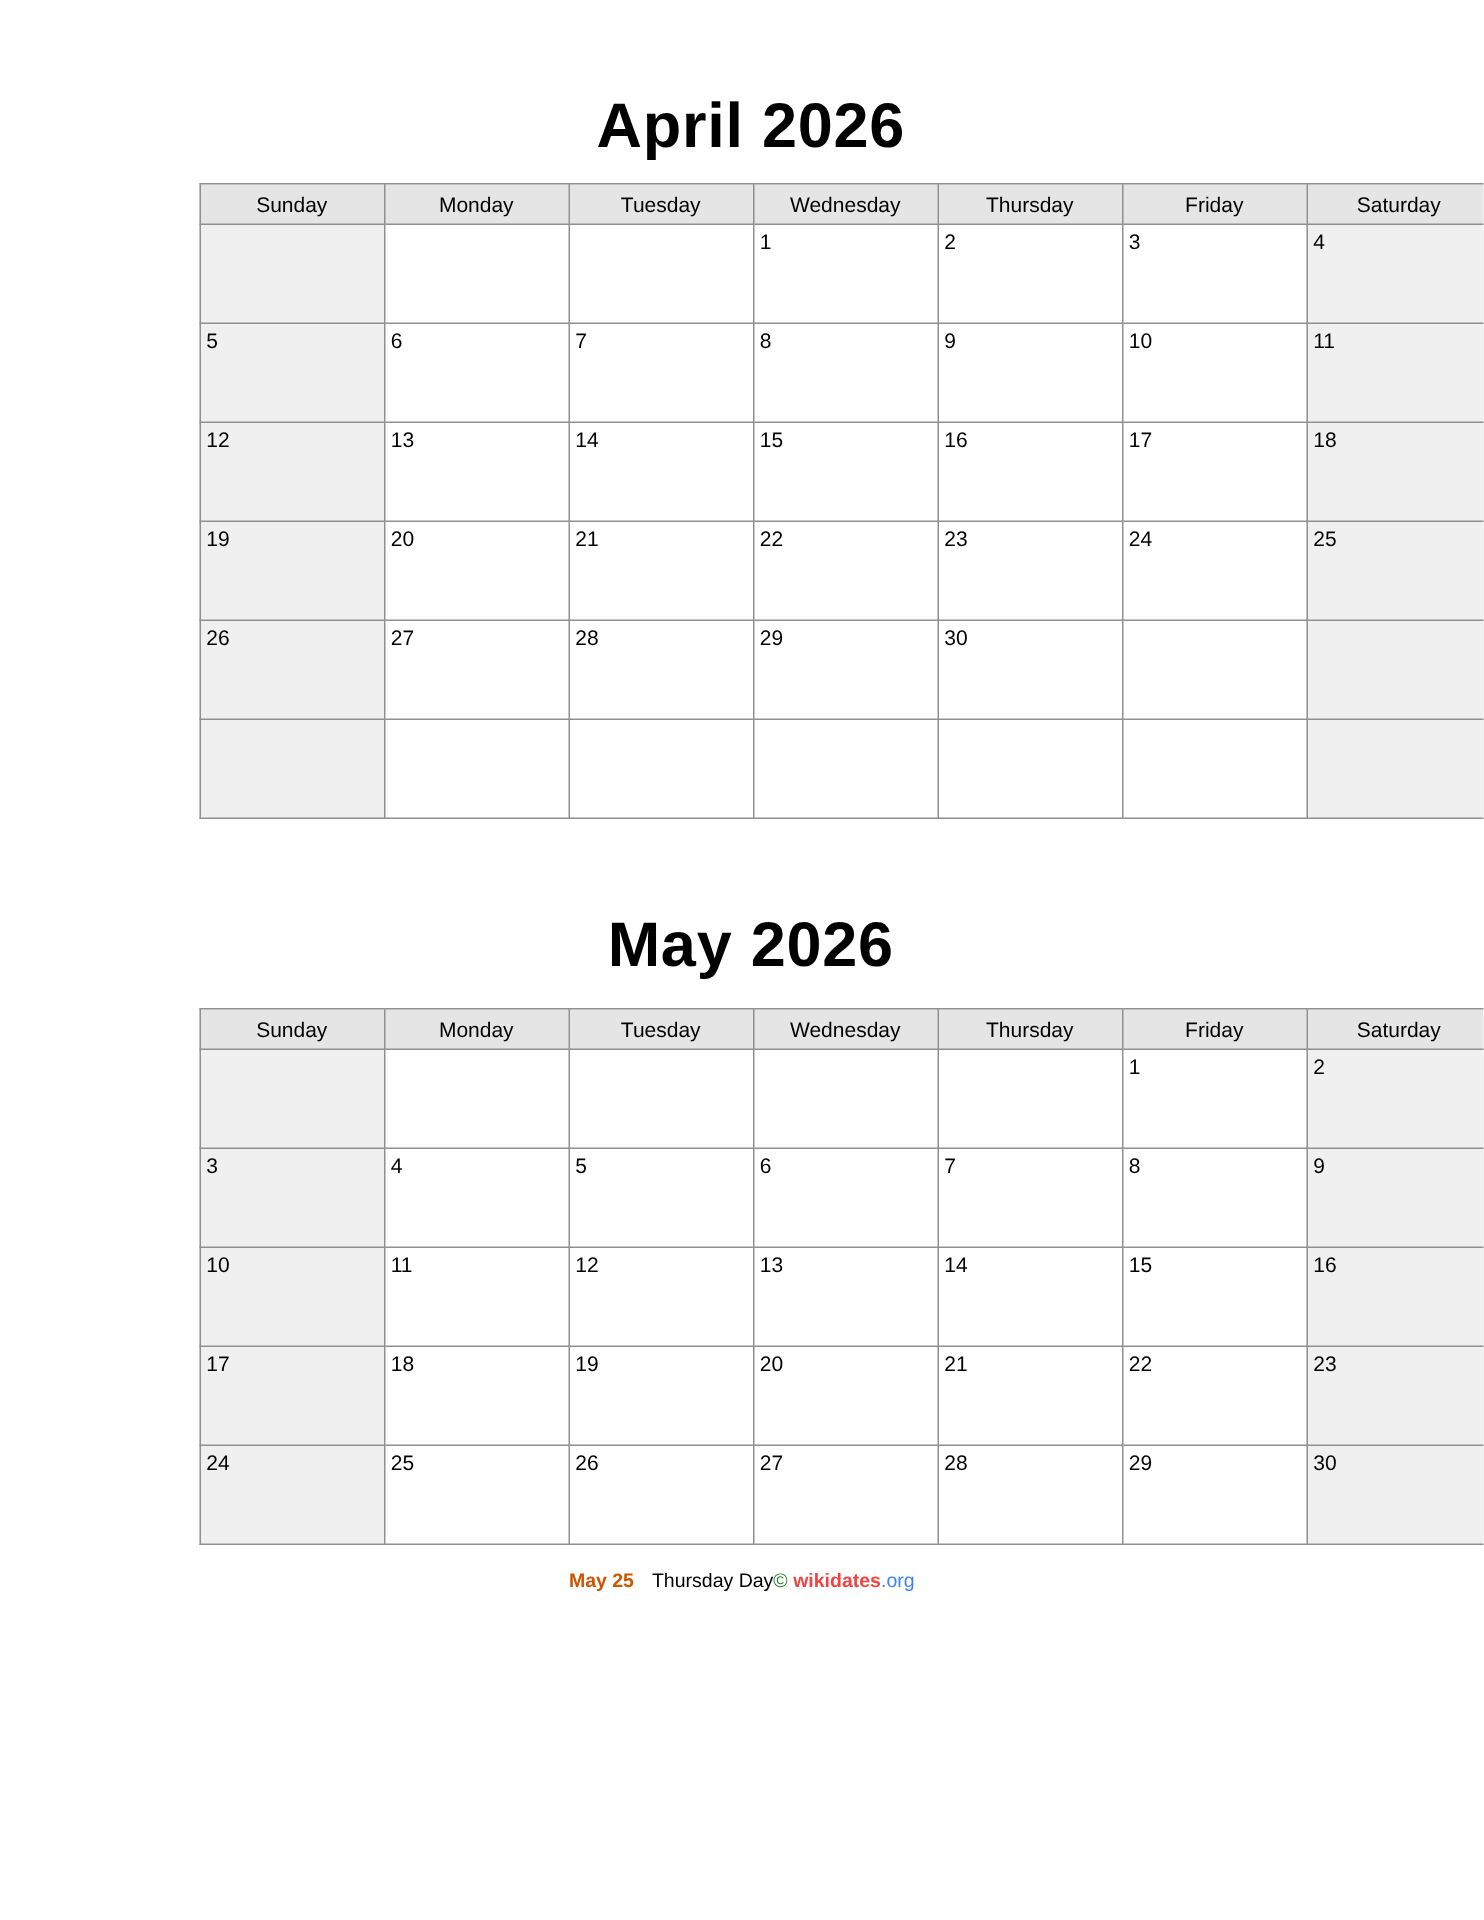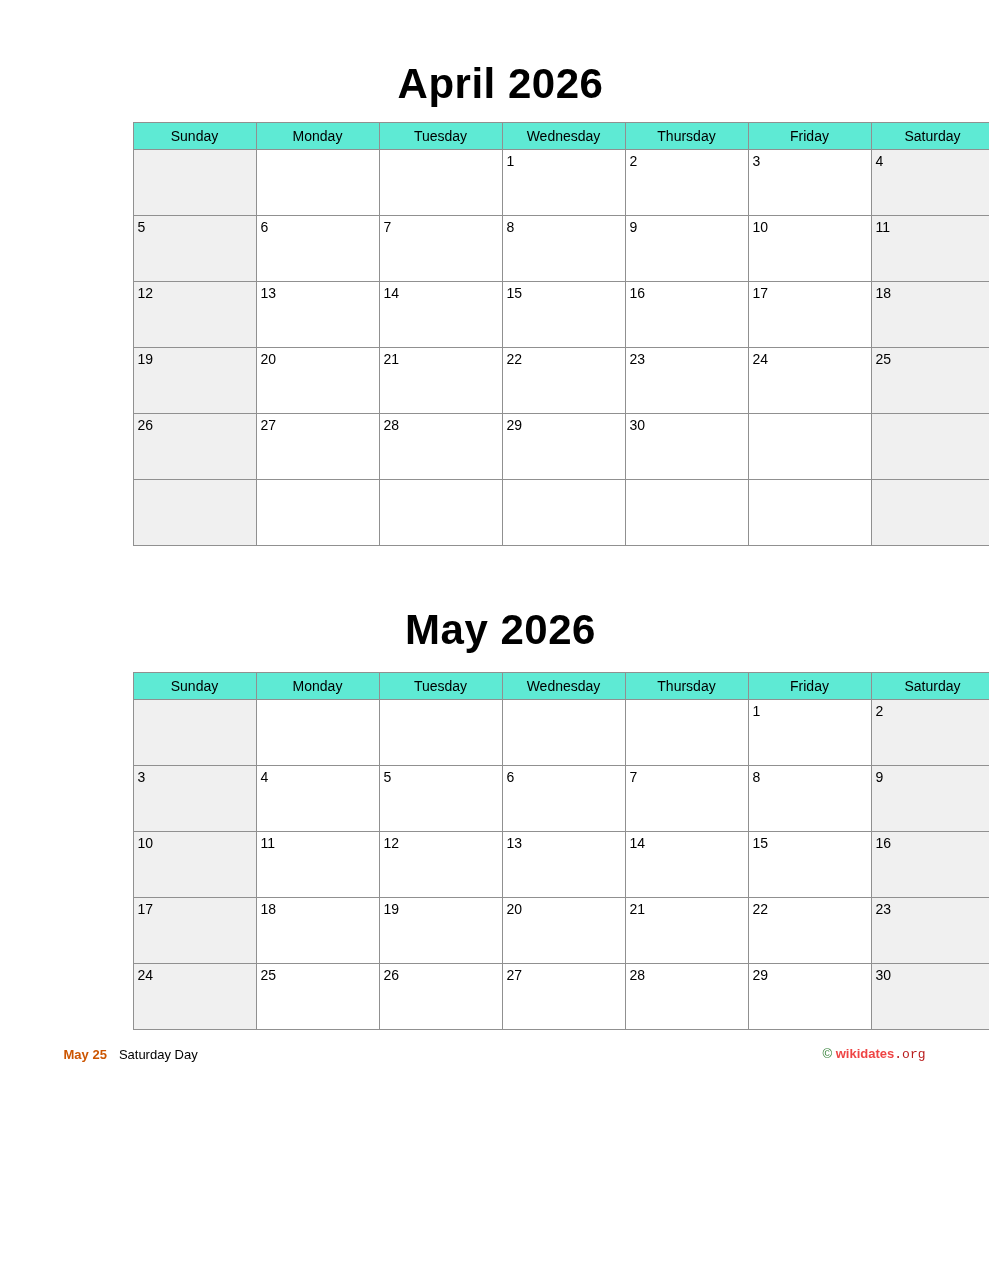--- a/index.html
+++ b/index.html
@@ -47,21 +47,21 @@
     margin-bottom: 4px;
     padding-bottom: 14px;
   }
   table.cal {
     border-collapse: collapse;
     width: 862px;
     table-layout: fixed;
   }
   table.cal th {
     border: 1px solid #909090;
-    background: #5eead4;
+    background: #e5e5e5;
     font-size: 14px;
     font-weight: normal;
     height: 22px;
     text-align: center;
     color: #000;
     padding: 2px 0;
   }
   table.cal td {
     border: 1px solid #909090;
     height: 62px;
@@ -73,21 +73,21 @@
   }
   table.cal td.shaded {
     background: #f0f0f0;
   }
   .footer {
     width: 862px;
     margin: 0 auto;
     margin-top: 16px;
     display: flex;
     align-items: center;
-    justify-content: space-between;
+    justify-content: center;
     font-size: 13px;
   }
   .holiday {
     display: flex;
     align-items: baseline;
   }
   .holiday-date {
     color: #cc5500;
     font-weight: bold;
     font-size: 13px;
@@ -95,21 +95,21 @@
   }
   .holiday-name {
     color: #000;
     font-size: 13px;
   }
   .credit {
     font-size: 13px;
   }
   .credit .mark { color: #2e7d32; }
   .credit .wiki { color: #ef4444; font-weight: bold; }
-  .credit .org { color: #b91c1c; font-family: Liberation Mono, monospace; }
+  .credit .org { color: #3b82f6; }
 </style>
 </head>
 <body>
 
 <div class="page">
 
   <div class="month-block" id="april-block">
     <div class="month-title">April 2026</div>
     <table class="cal">
       <thead>
@@ -242,21 +242,21 @@
           <td>29</td>
           <td class="shaded">30</td>
         </tr>
       </tbody>
     </table>
   </div>
 
   <div class="footer">
     <div class="holiday">
       <span class="holiday-date">May 25</span>
-      <span class="holiday-name">Saturday Day</span>
+      <span class="holiday-name">Thursday Day</span>
     </div>
     <div class="credit">
       <span class="mark">©</span>
       <span class="wiki">wikidates</span><span class="org">.org</span>
     </div>
   </div>
 
 </div>
 
 </body></html>

